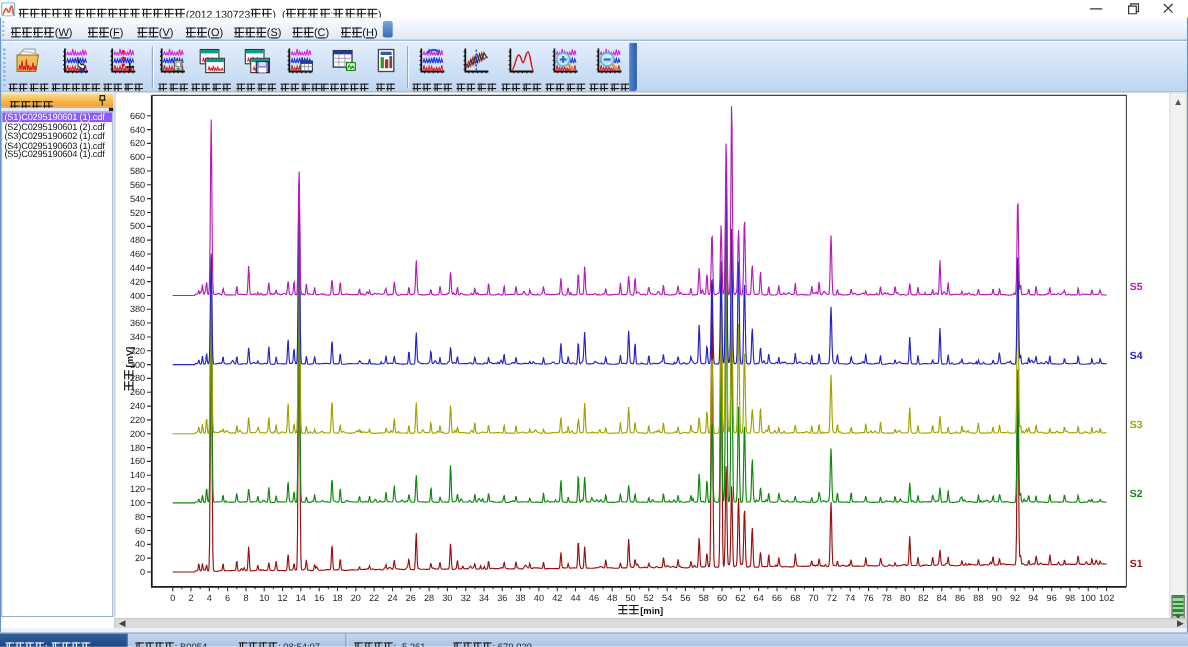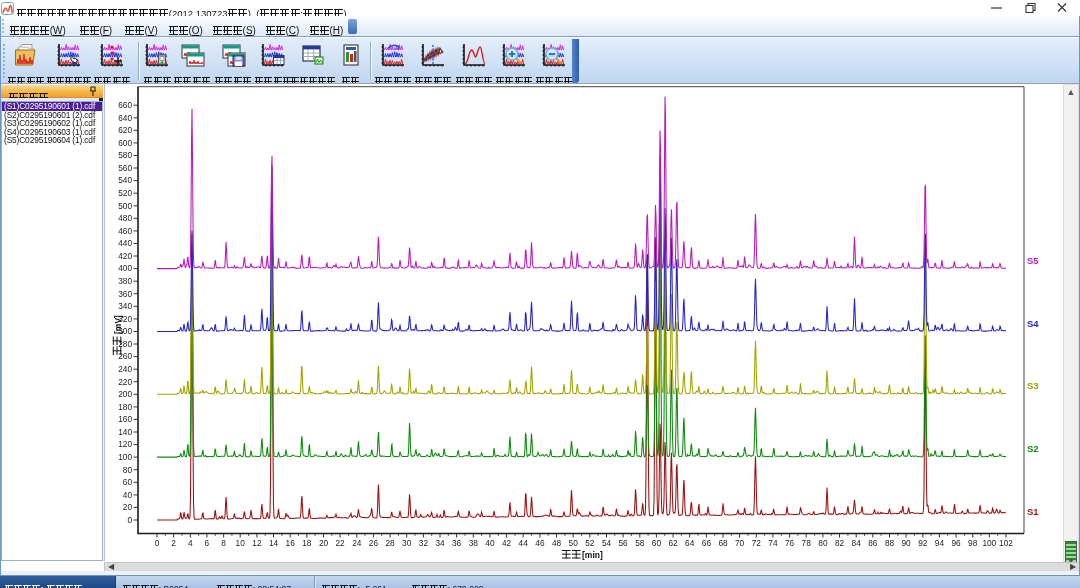--- a/index.html
+++ b/index.html
@@ -186,21 +186,21 @@
     <div style="position:absolute;left:1px;top:2px;width:2px;height:11px;background:repeating-linear-gradient(#8aa0c0 0 2px,transparent 2px 4px)"></div>
     <div style="position:absolute;left:1px;top:1px;right:1px;height:13px;background:linear-gradient(#fcdc95,#f7b84a 55%,#f0a133);border-bottom:1px solid #e08b1e">
       <div style="position:absolute;left:7px;top:2px"><i class="g" style="width:9px;height:9px"></i><i class="g" style="width:9px;height:9px"></i><i class="g" style="width:9px;height:9px"></i><i class="g" style="width:9px;height:9px"></i></div>
       <svg width="10" height="11" viewBox="0 0 10 11" style="position:absolute;right:5px;top:1px">
         <path d="M3 1 h4 v4 h-4 z M2 5 h6 M5 5 v5" stroke="#222" stroke-width="1.1" fill="none"></path>
       </svg>
     </div>
     <div style="position:absolute;left:1px;top:14px;right:1px;height:3px;background:#dfe9f7"></div>
     <div style="position:absolute;right:1px;top:14px;width:4px;height:4px;background:#222"></div>
     <div style="position:absolute;left:1px;top:17px;right:1px;bottom:0;background:#fff;border:1px solid #9ab2cf;font-size:8.4px;letter-spacing:-0.15px;white-space:nowrap;overflow:hidden">
-      <div style="height:8.6px;line-height:8.8px;padding-left:2px;background:#4c1d95;color:#fff">(S1)C0295190601 (1).cdf</div>
+      <div style="height:8.6px;line-height:8.8px;padding-left:2px;background:#8b5cf6;color:#fff">(S1)C0295190601 (1).cdf</div>
       <div style="height:8.6px;line-height:8.8px;padding-left:2px;color:#111">(S2)C0295190601 (2).cdf</div>
       <div style="height:8.6px;line-height:8.8px;padding-left:2px;color:#111">(S3)C0295190602 (1).cdf</div>
       <div style="height:8.6px;line-height:8.8px;padding-left:2px;color:#111">(S4)C0295190603 (1).cdf</div>
       <div style="height:8.6px;line-height:8.8px;padding-left:2px;color:#111">(S5)C0295190604 (1).cdf</div>
     </div>
   </div>
 <div style="position:absolute;left:104px;top:84px;width:1px;height:477px;background:#b6c2d2"></div>
 <svg style="position:absolute;left:104px;top:83px" width="959" height="480" viewBox="104 83 959 480">
     <rect x="138" y="86.7" width="886" height="446.8" fill="#fff" stroke="none"></rect>
     <path d="M138 86.7 L1024 86.7 L1024 533.5" fill="none" stroke="#444" stroke-width="1"></path>

